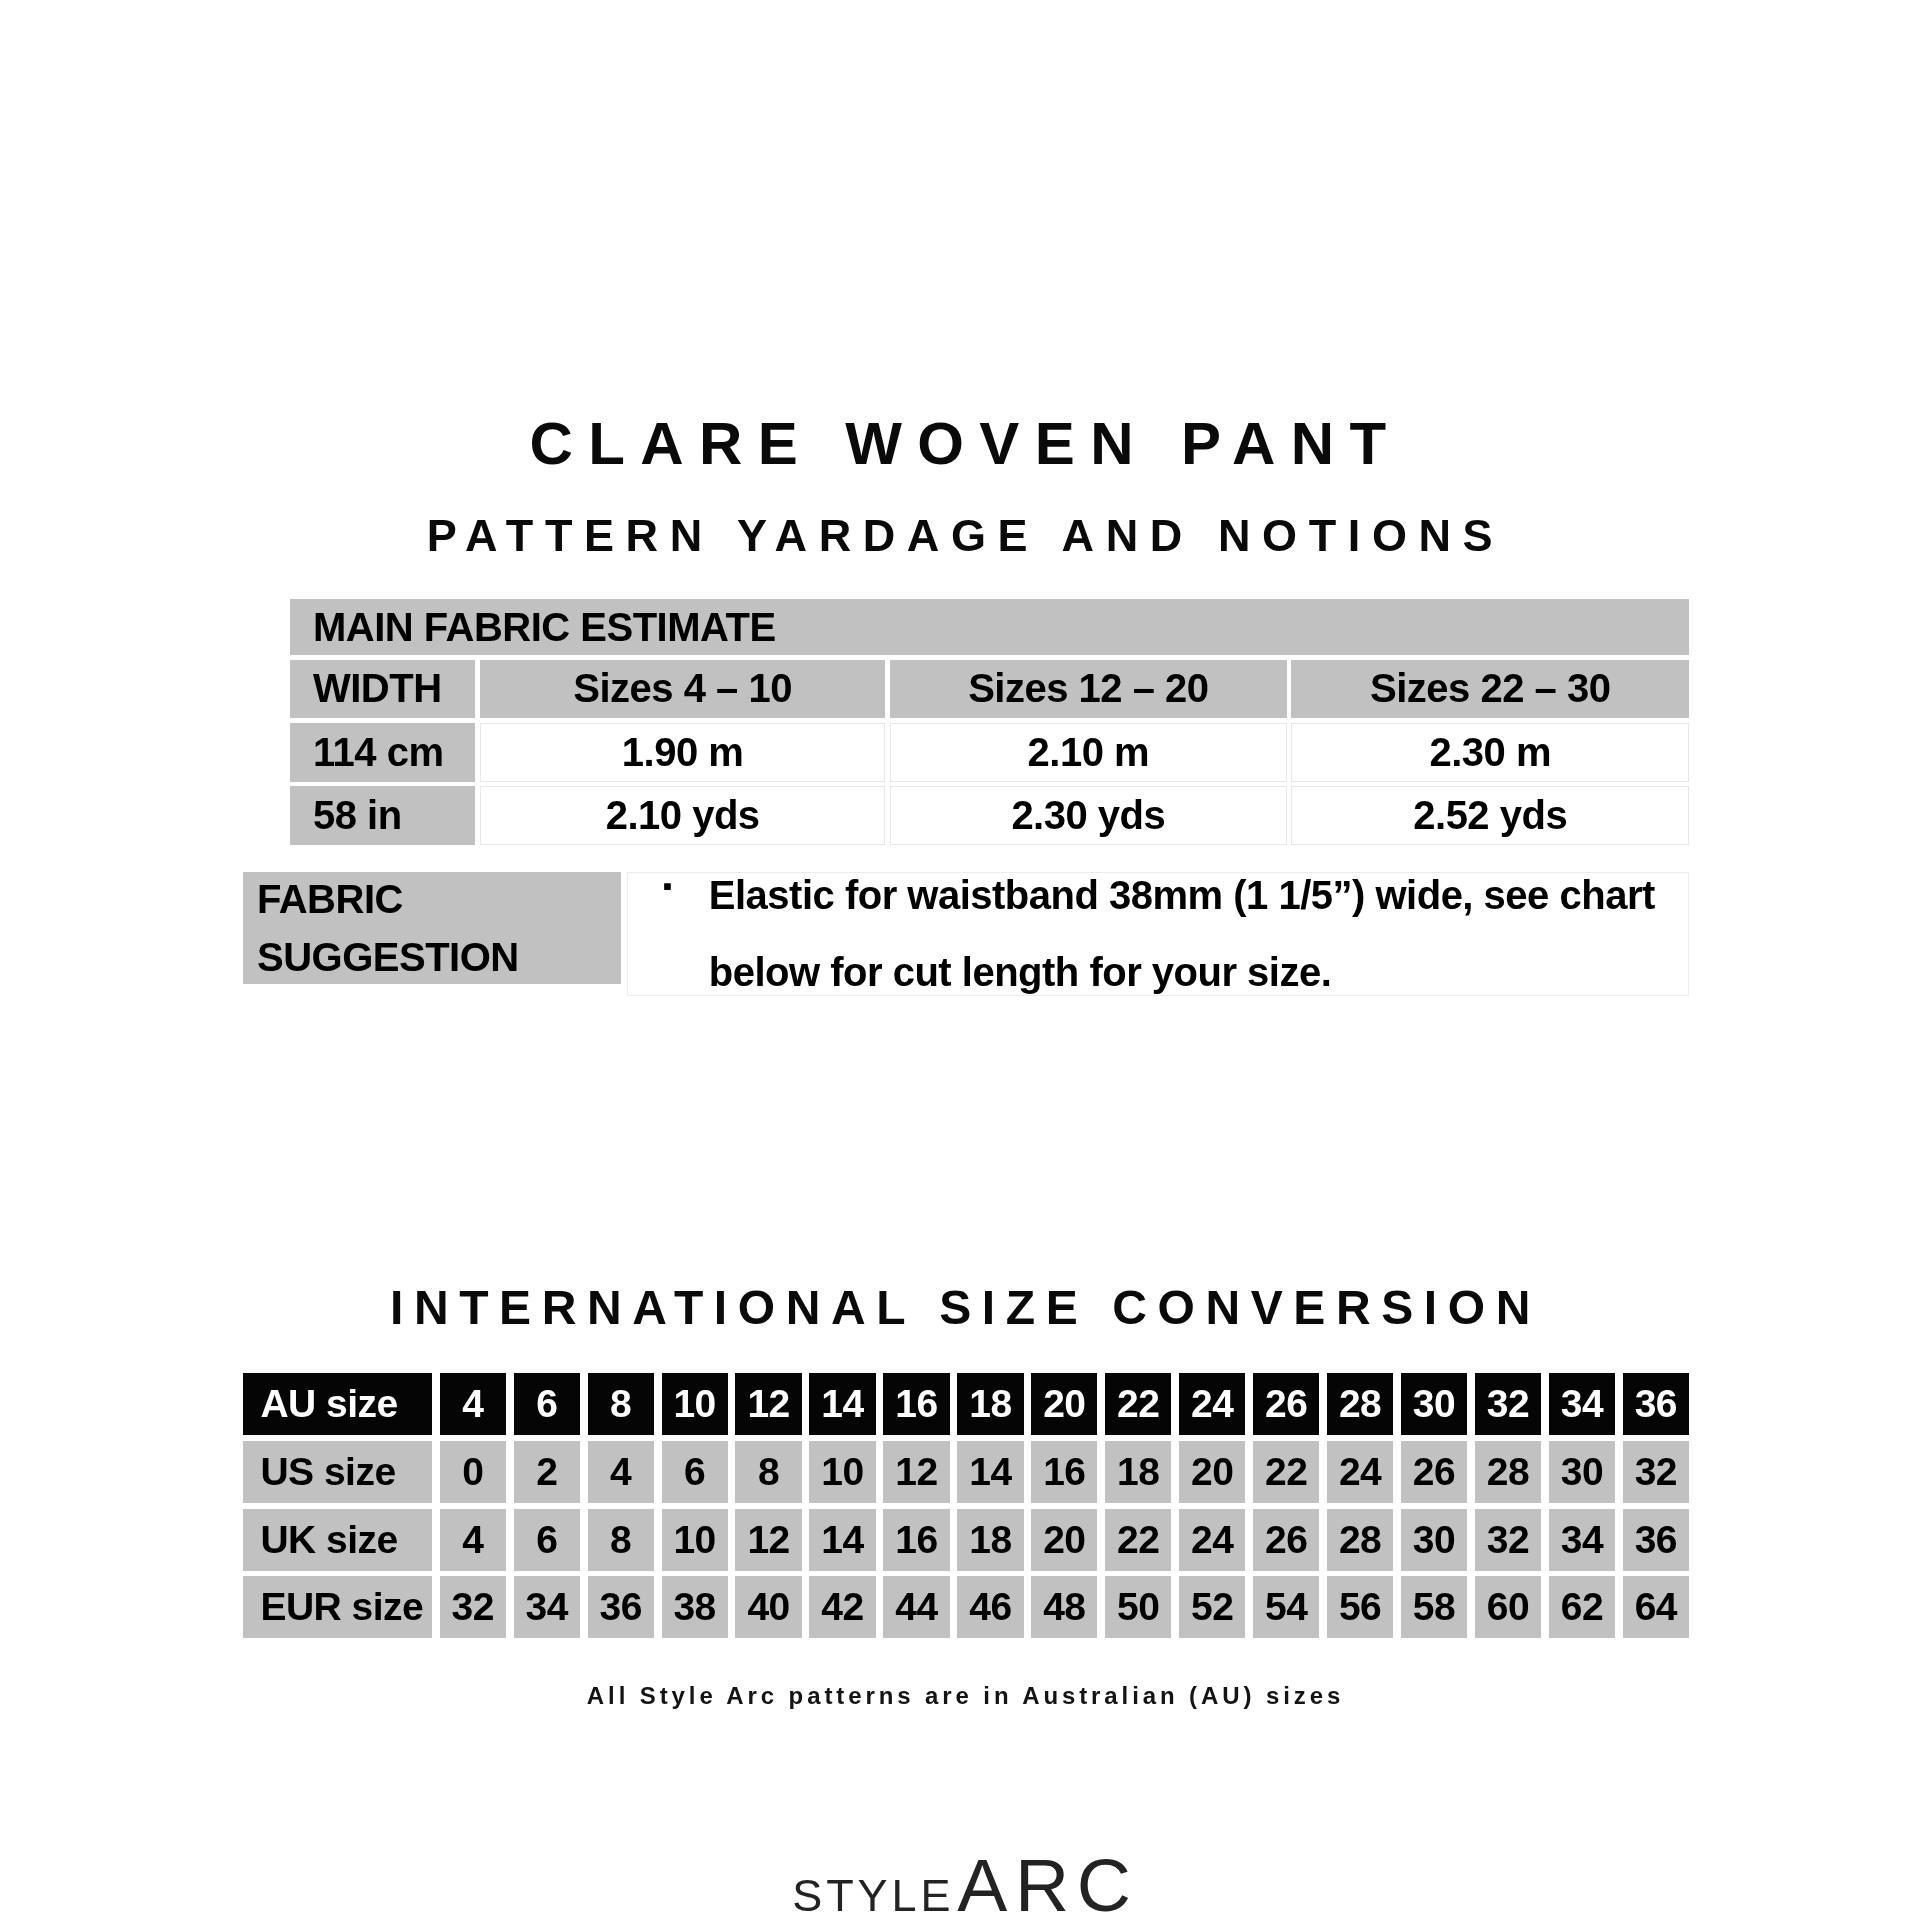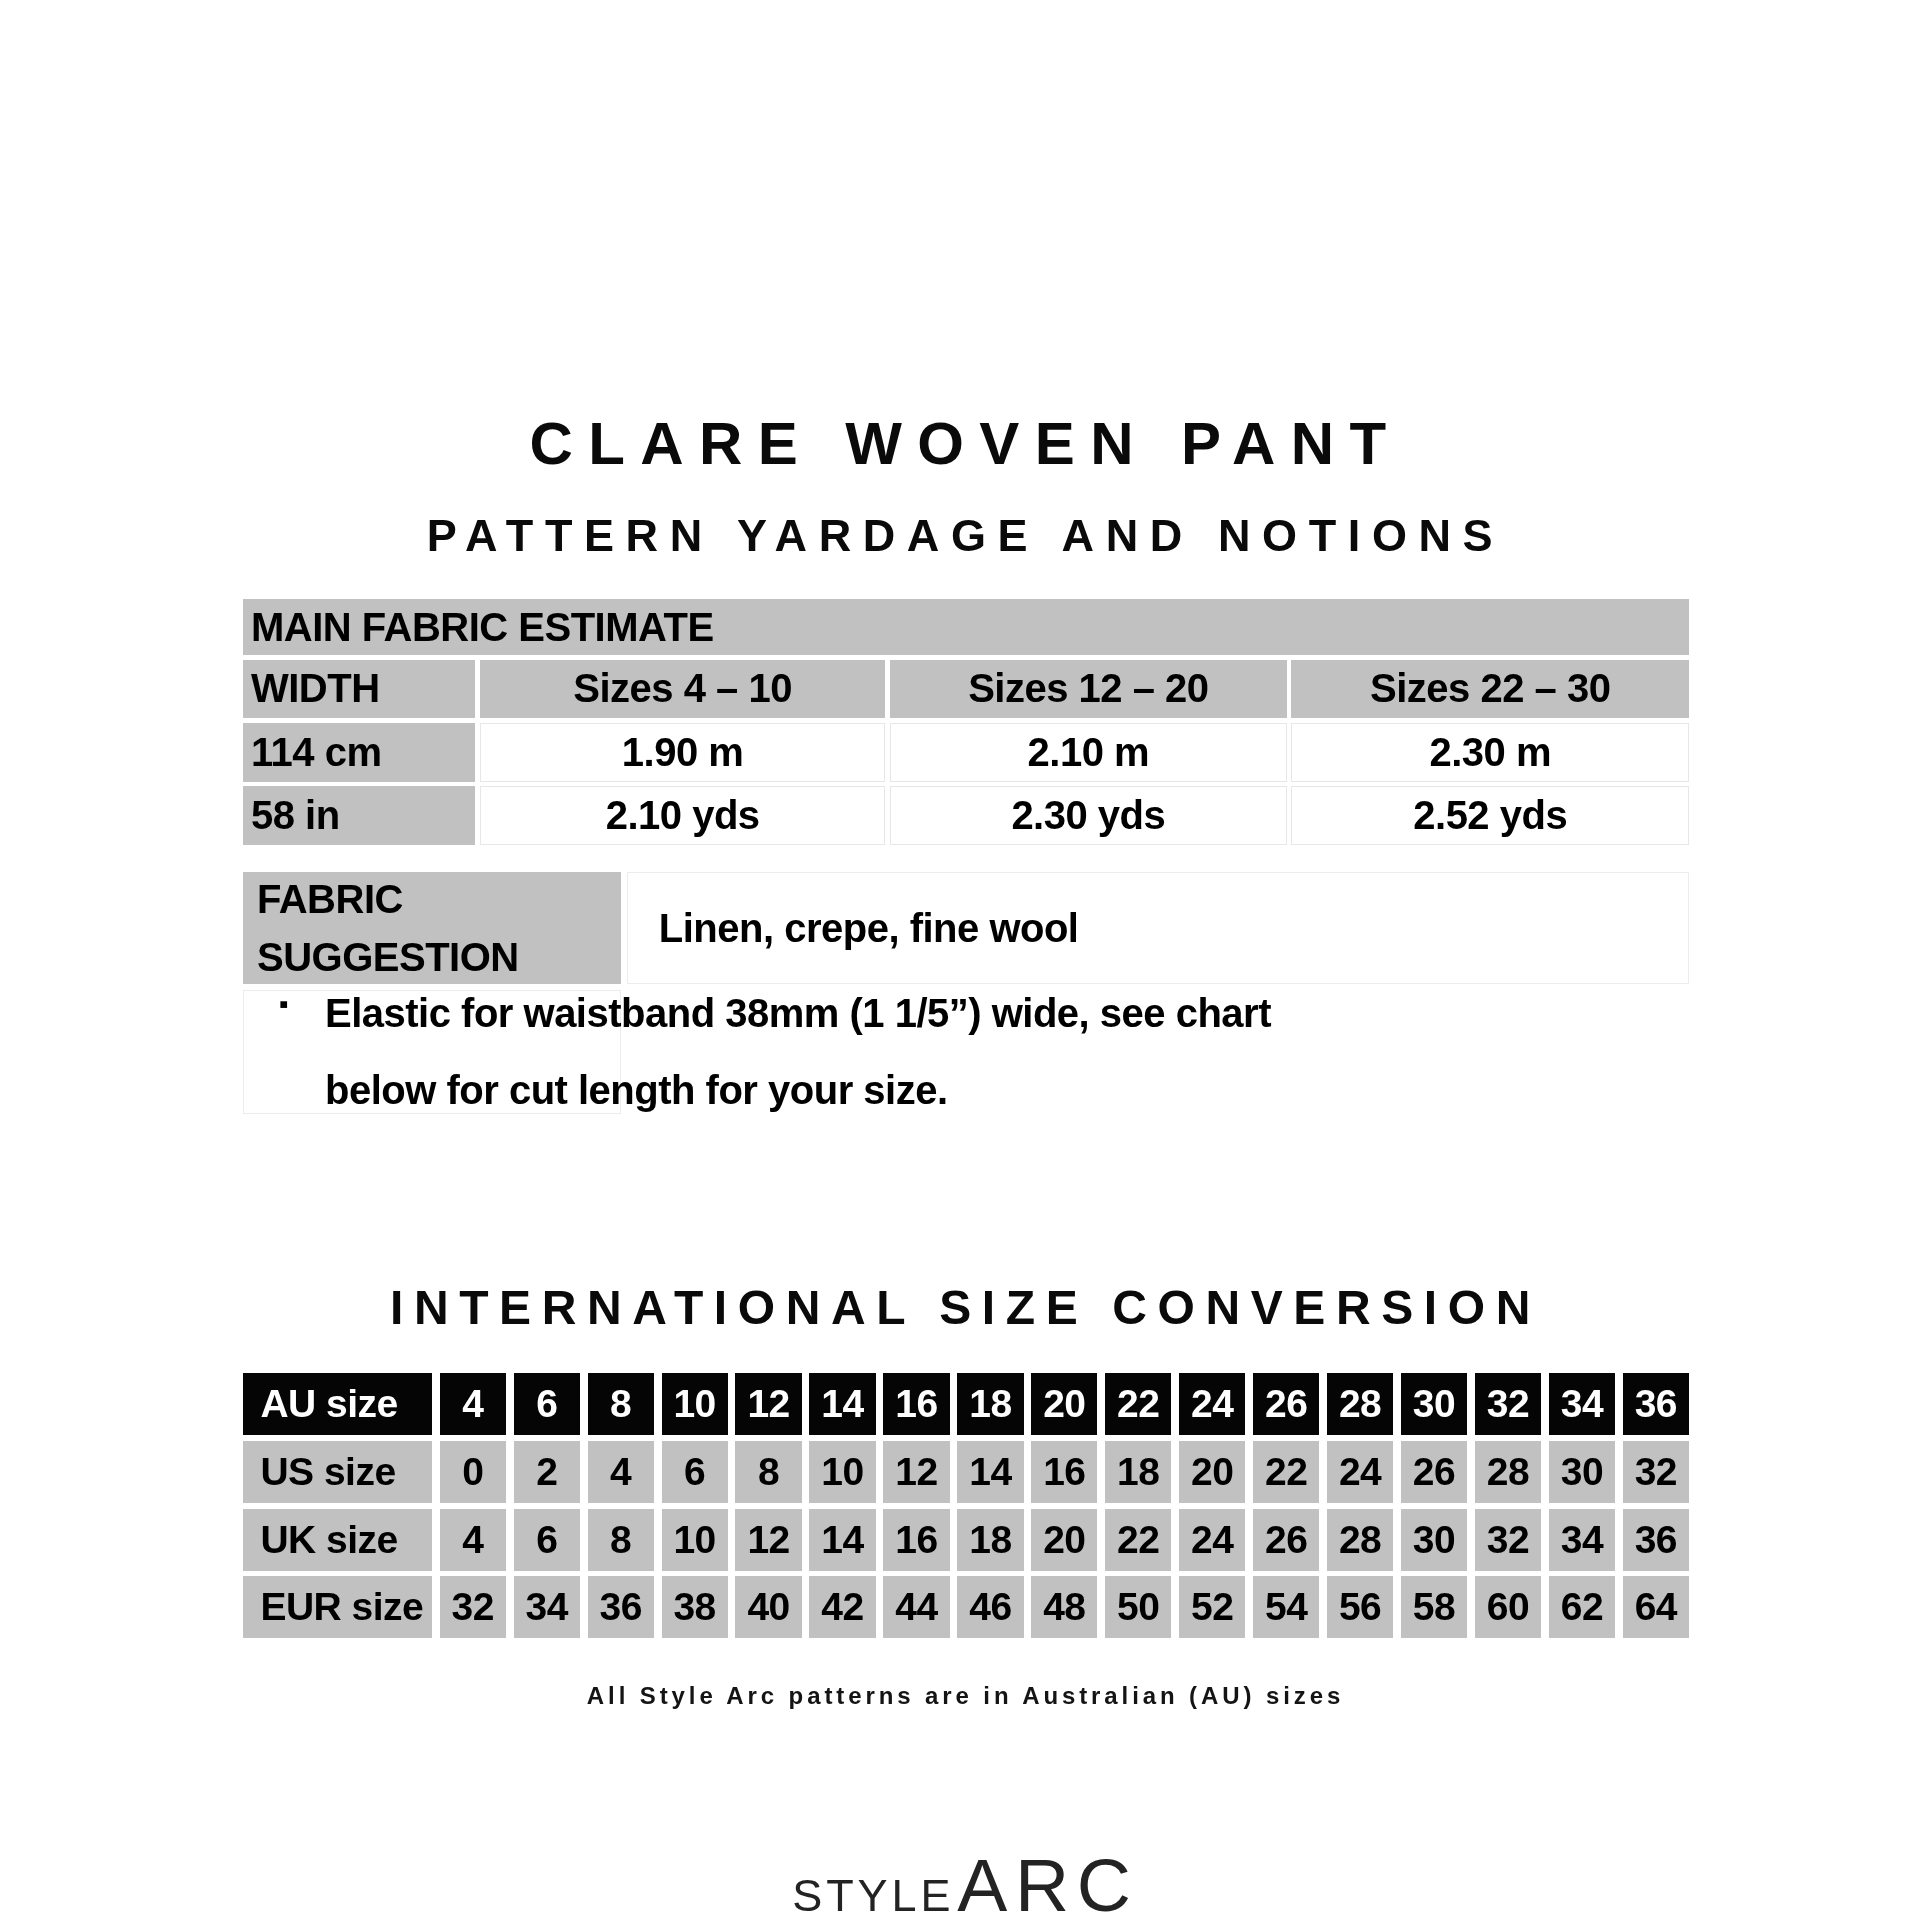--- a/index.html
+++ b/index.html
@@ -16,21 +16,21 @@
   .section-heading{top:1280px;font-size:48px;font-weight:700;letter-spacing:10.6px;color:#0a0a0a;}
   .footnote{top:1682px;font-size:24px;font-weight:700;letter-spacing:3.9px;color:#141414;}
 
   .grid-table{position:absolute;left:243px;width:1446px;display:grid;}
 
   
   #fabric-table{top:599px;grid-template-columns:243fr 424fr 415fr 416fr;gap:4.8px;}
   .cell{display:flex;align-items:center;font-weight:700;font-size:40px;letter-spacing:-0.5px;box-sizing:border-box;}
   .cell.gray{background:#c1c1c1;}
   .cell.white{background:#ffffff;border:1.9px solid #e7e7e7;}
-  .cell.left{justify-content:flex-start;padding-left:8px;}
+  .cell.left{justify-content:flex-start;padding-left:23px;margin-left:47px;}
   .cell.center{justify-content:center;}
   .ft-header{grid-column:1/-1;height:56px;}
   .ft-colhead{height:58px;}
   .ft-data{height:59px;}
 
   
   #info-table{top:872px;grid-template-columns:378px 1062px;gap:5.8px;}
   .info-label{background:#c1c1c1;display:flex;align-items:center;padding-left:14px;
               font-size:40px;font-weight:700;line-height:1.45;letter-spacing:-0.5px;box-sizing:border-box;}
   .info-label .wrap{max-width:261px;}
@@ -79,21 +79,20 @@
       <div class="cell gray left ft-data">58 in</div>
       <div class="cell white center ft-data">2.10 yds</div>
       <div class="cell white center ft-data">2.30 yds</div>
       <div class="cell white center ft-data">2.52 yds</div>
     </div>
 
   <div id="info-table" class="grid-table">
     <div class="info-label r1">
       <span class="wrap">FABRIC SUGGESTION</span>
     </div>
-    <div class="info-value fabric-value r1">Linen, crepe, fine wool</div>
 
     <div class="info-value r2">
       <div class="trims-inner">
         <span class="bullet">▪</span>
         <div class="trims-text">Elastic for waistband 38mm (1 1/5”) wide, see chart below for cut length for your size.</div>
       </div>
     </div>
   </div>
 
   <div class="centered section-heading">INTERNATIONAL SIZE CONVERSION</div>

